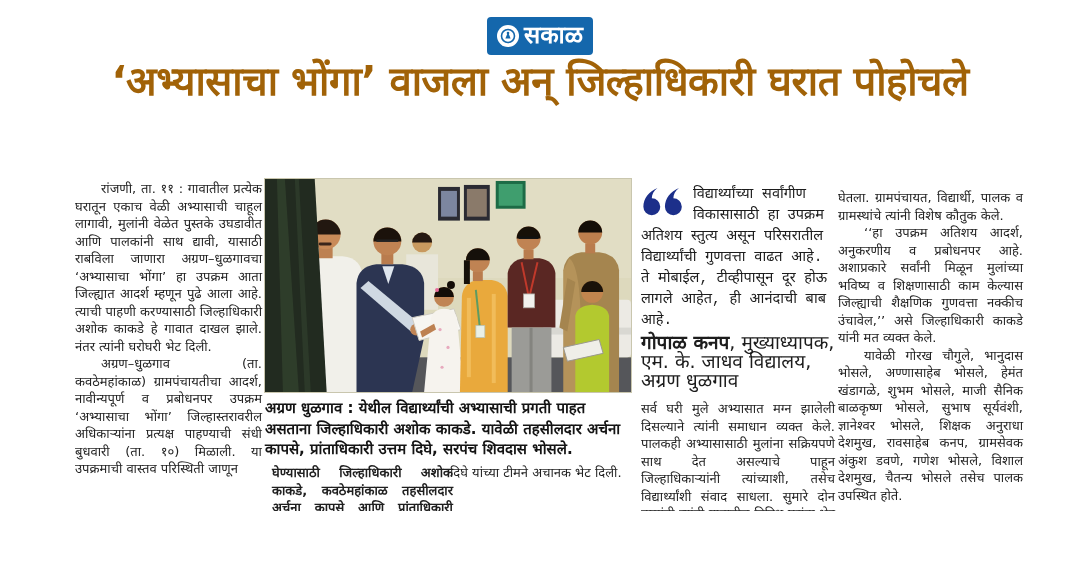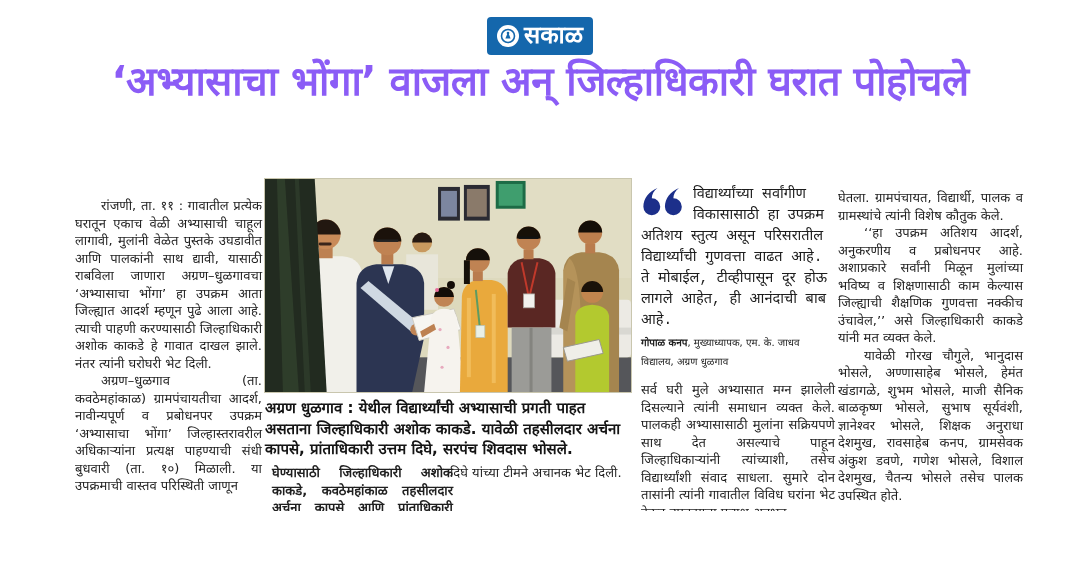--- a/index.html
+++ b/index.html
@@ -8,46 +8,46 @@
 
   
   .logo{position:absolute;left:487px;top:17px;width:106px;height:38px;background:#1467ac;
         border-radius:4px;display:flex;align-items:center;justify-content:center;gap:5px;}
   .logo-circle{width:22px;height:22px;border-radius:50%;background:#ffffff;display:flex;
         align-items:center;justify-content:center;flex:0 0 auto;}
   .logo-text{color:#ffffff;font-size:24px;font-weight:bold;line-height:1;padding-bottom:3px;}
 
   
   .headline{position:absolute;left:40px;top:57px;width:1000px;text-align:center;
-        font-size:40px;font-weight:800;color:#8b5cf6;line-height:1.2;letter-spacing:-0.5px;}
+        font-size:40px;font-weight:800;color:#a16207;line-height:1.2;letter-spacing:-0.5px;}
   .subheadline{position:absolute;left:40px;top:121px;width:1000px;text-align:center;
         font-size:29px;font-weight:400;color:#262626;line-height:1.25;}
 
   
   .bodytext{font-size:13px;line-height:17.5px;text-align:justify;color:#1f1f1f;}
   .bodytext p{margin:0;}
   .indent{text-indent:26px;}
-  .col1{position:absolute;left:75px;top:197px;width:187px;}
+  .col1{position:absolute;left:75px;top:180px;width:187px;}
   .col4{position:absolute;left:641px;top:184px;width:194px;}
   .col5{position:absolute;left:838px;top:189px;width:185px;}
 
   
   .photo{position:absolute;left:264px;top:178px;width:368px;height:215px;background:#dcd8bc;
         overflow:hidden;border:1px solid #c9c6ae;box-sizing:border-box;}
   .photo svg{display:block;width:100%;height:100%;}
   .caption{position:absolute;left:265px;top:398px;width:364px;font-size:15px;
         font-weight:600;color:#141414;line-height:20.5px;text-align:left;}
   .subcol-left{position:absolute;left:272px;top:464px;width:181px;font-weight:bold;}
   .subcol-right{position:absolute;left:450px;top:464px;width:181px;}
 
   
   .quote-block{margin-bottom:10px;}
   .quote-icon{float:left;width:46px;height:30px;margin:4px 6px 2px 0;}
   .quote-text{font-size:14.5px;line-height:21px;color:#1c1c1c;text-align:left;margin:0;font-family:Liberation Mono, monospace;}
-  .quote-attr{font-size:10px;line-height:19px;color:#1c1c1c;margin-top:2px;text-align:left;}
+  .quote-attr{font-size:19px;line-height:19px;color:#1c1c1c;margin-top:2px;text-align:left;}
   .quote-attr b{font-weight:800;}
 
   
   .footer{position:absolute;left:0;top:531px;width:1080px;text-align:center;
         font-size:12.5px;line-height:15px;color:#8c8c8c;
         font-family:"Liberation Sans","DejaVu Sans",sans-serif;}
 </style>
 </head>
 <body>
 

